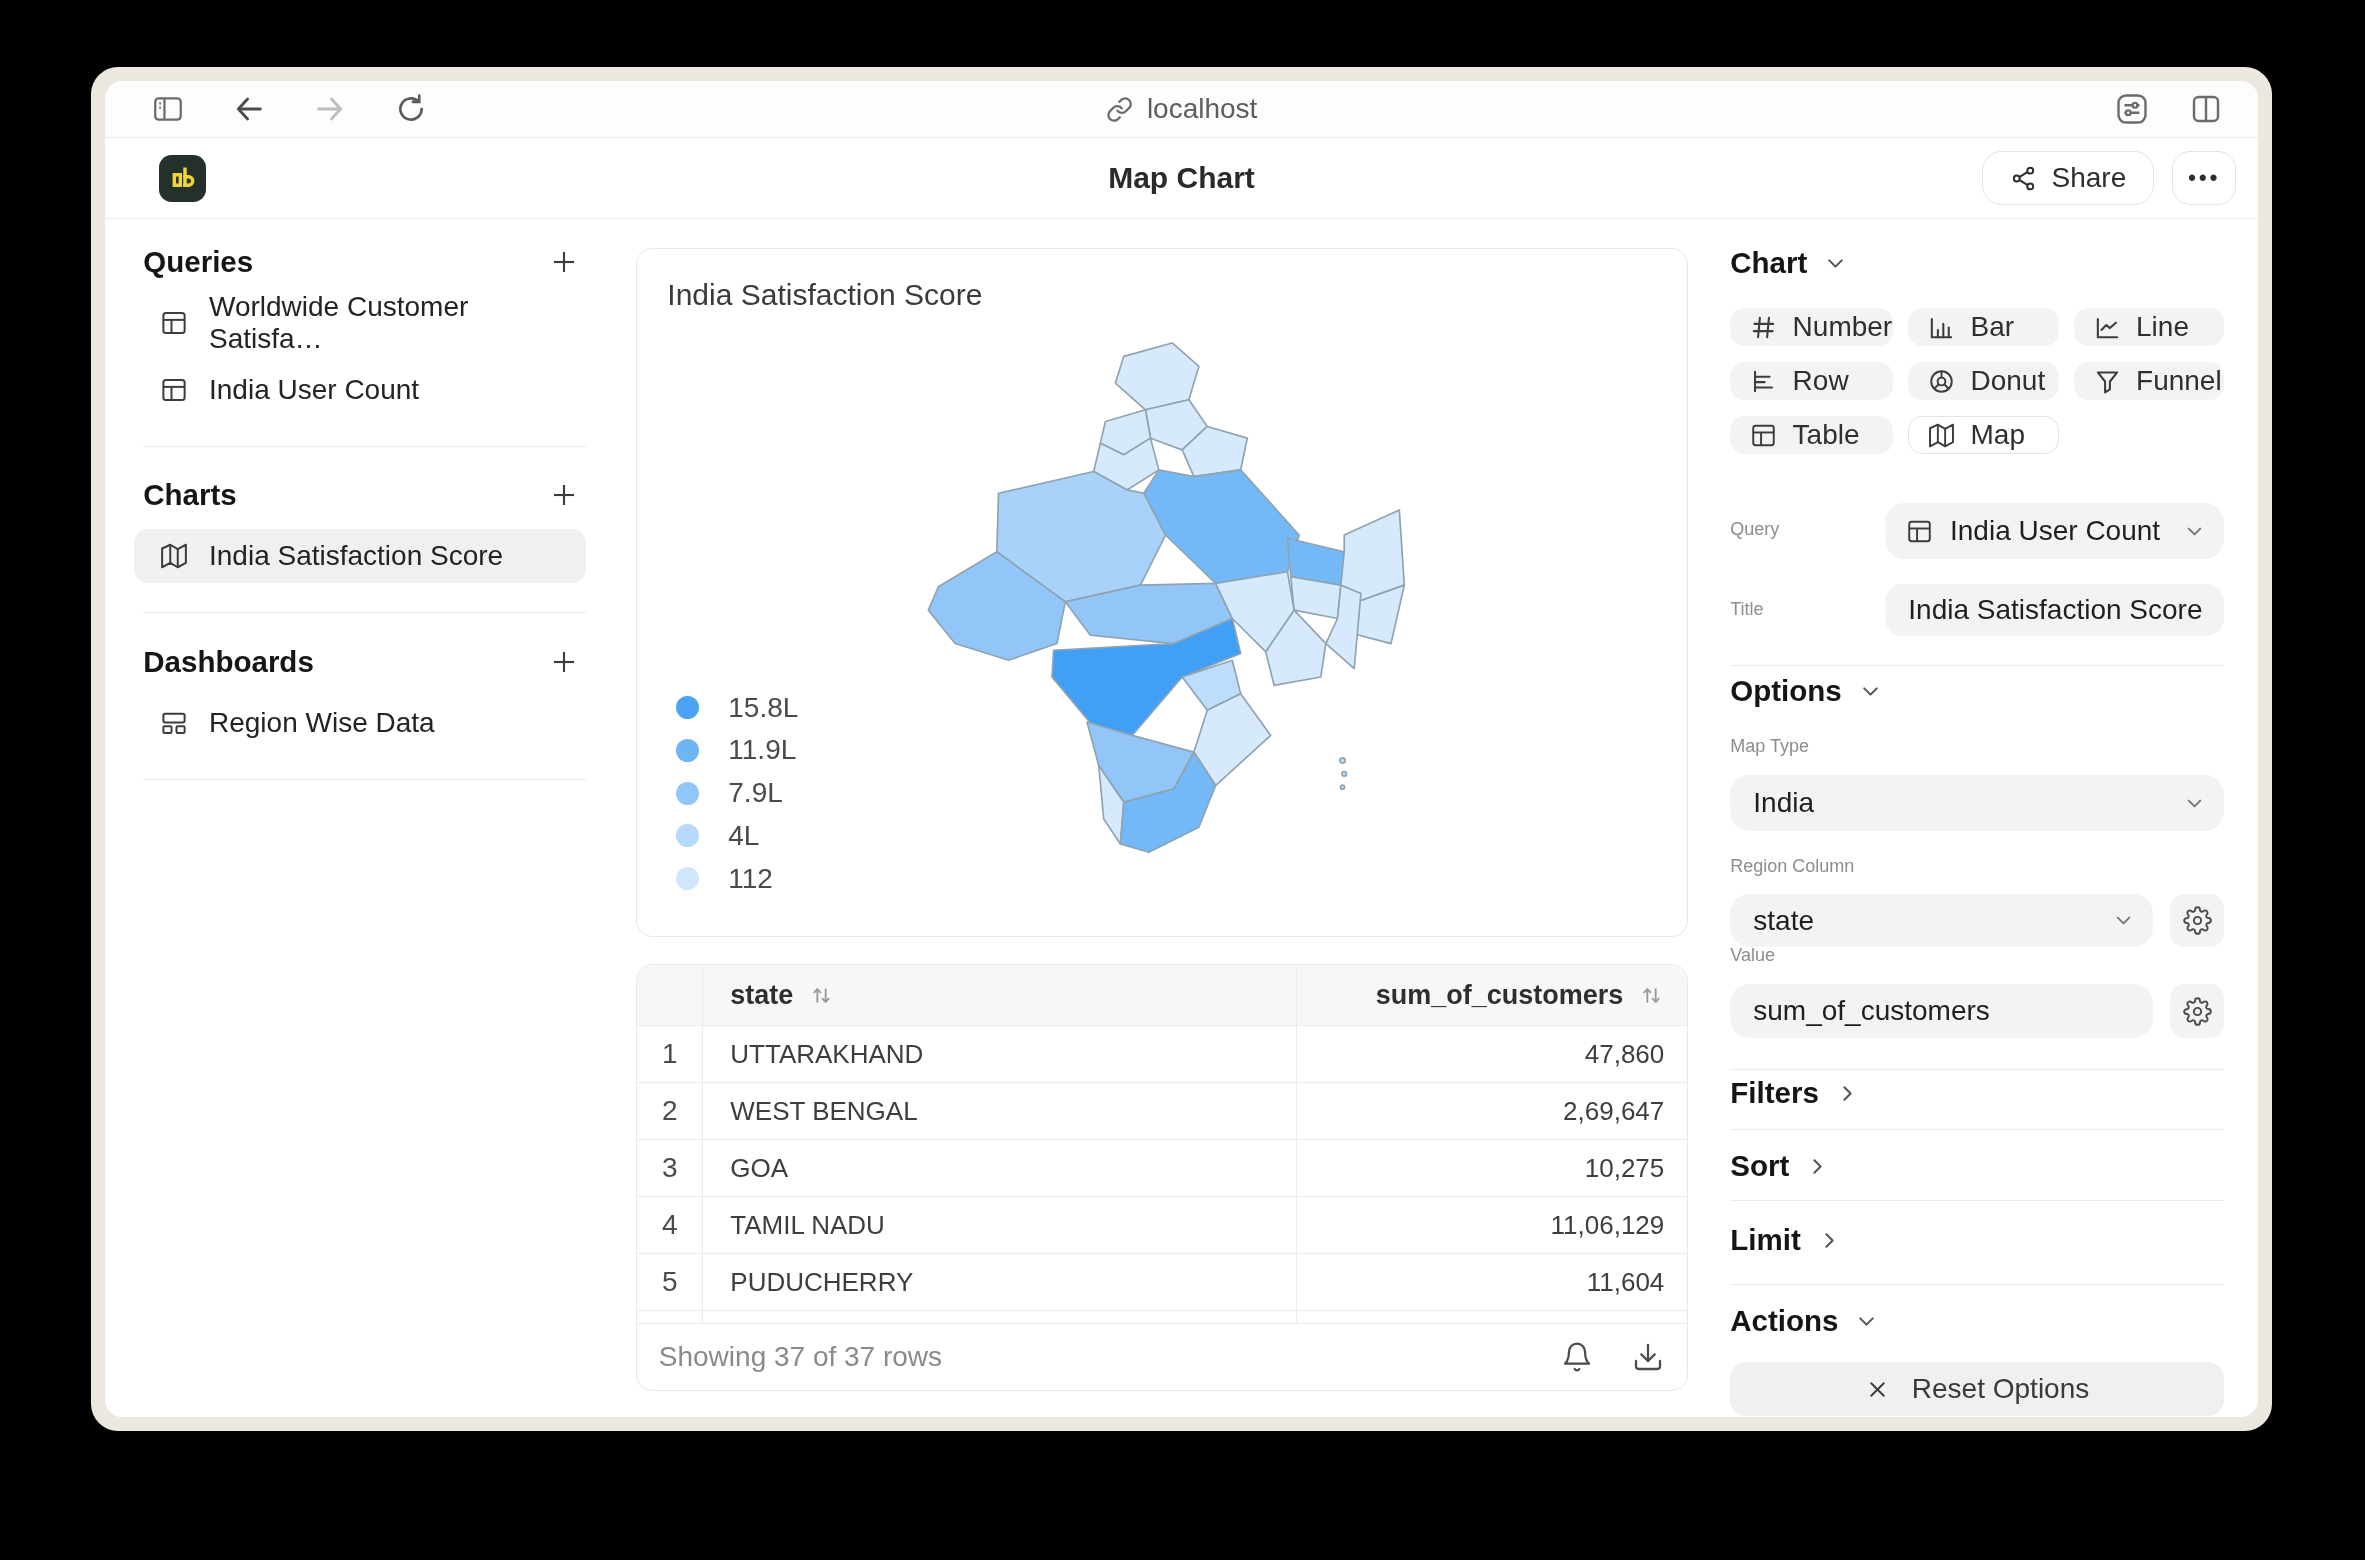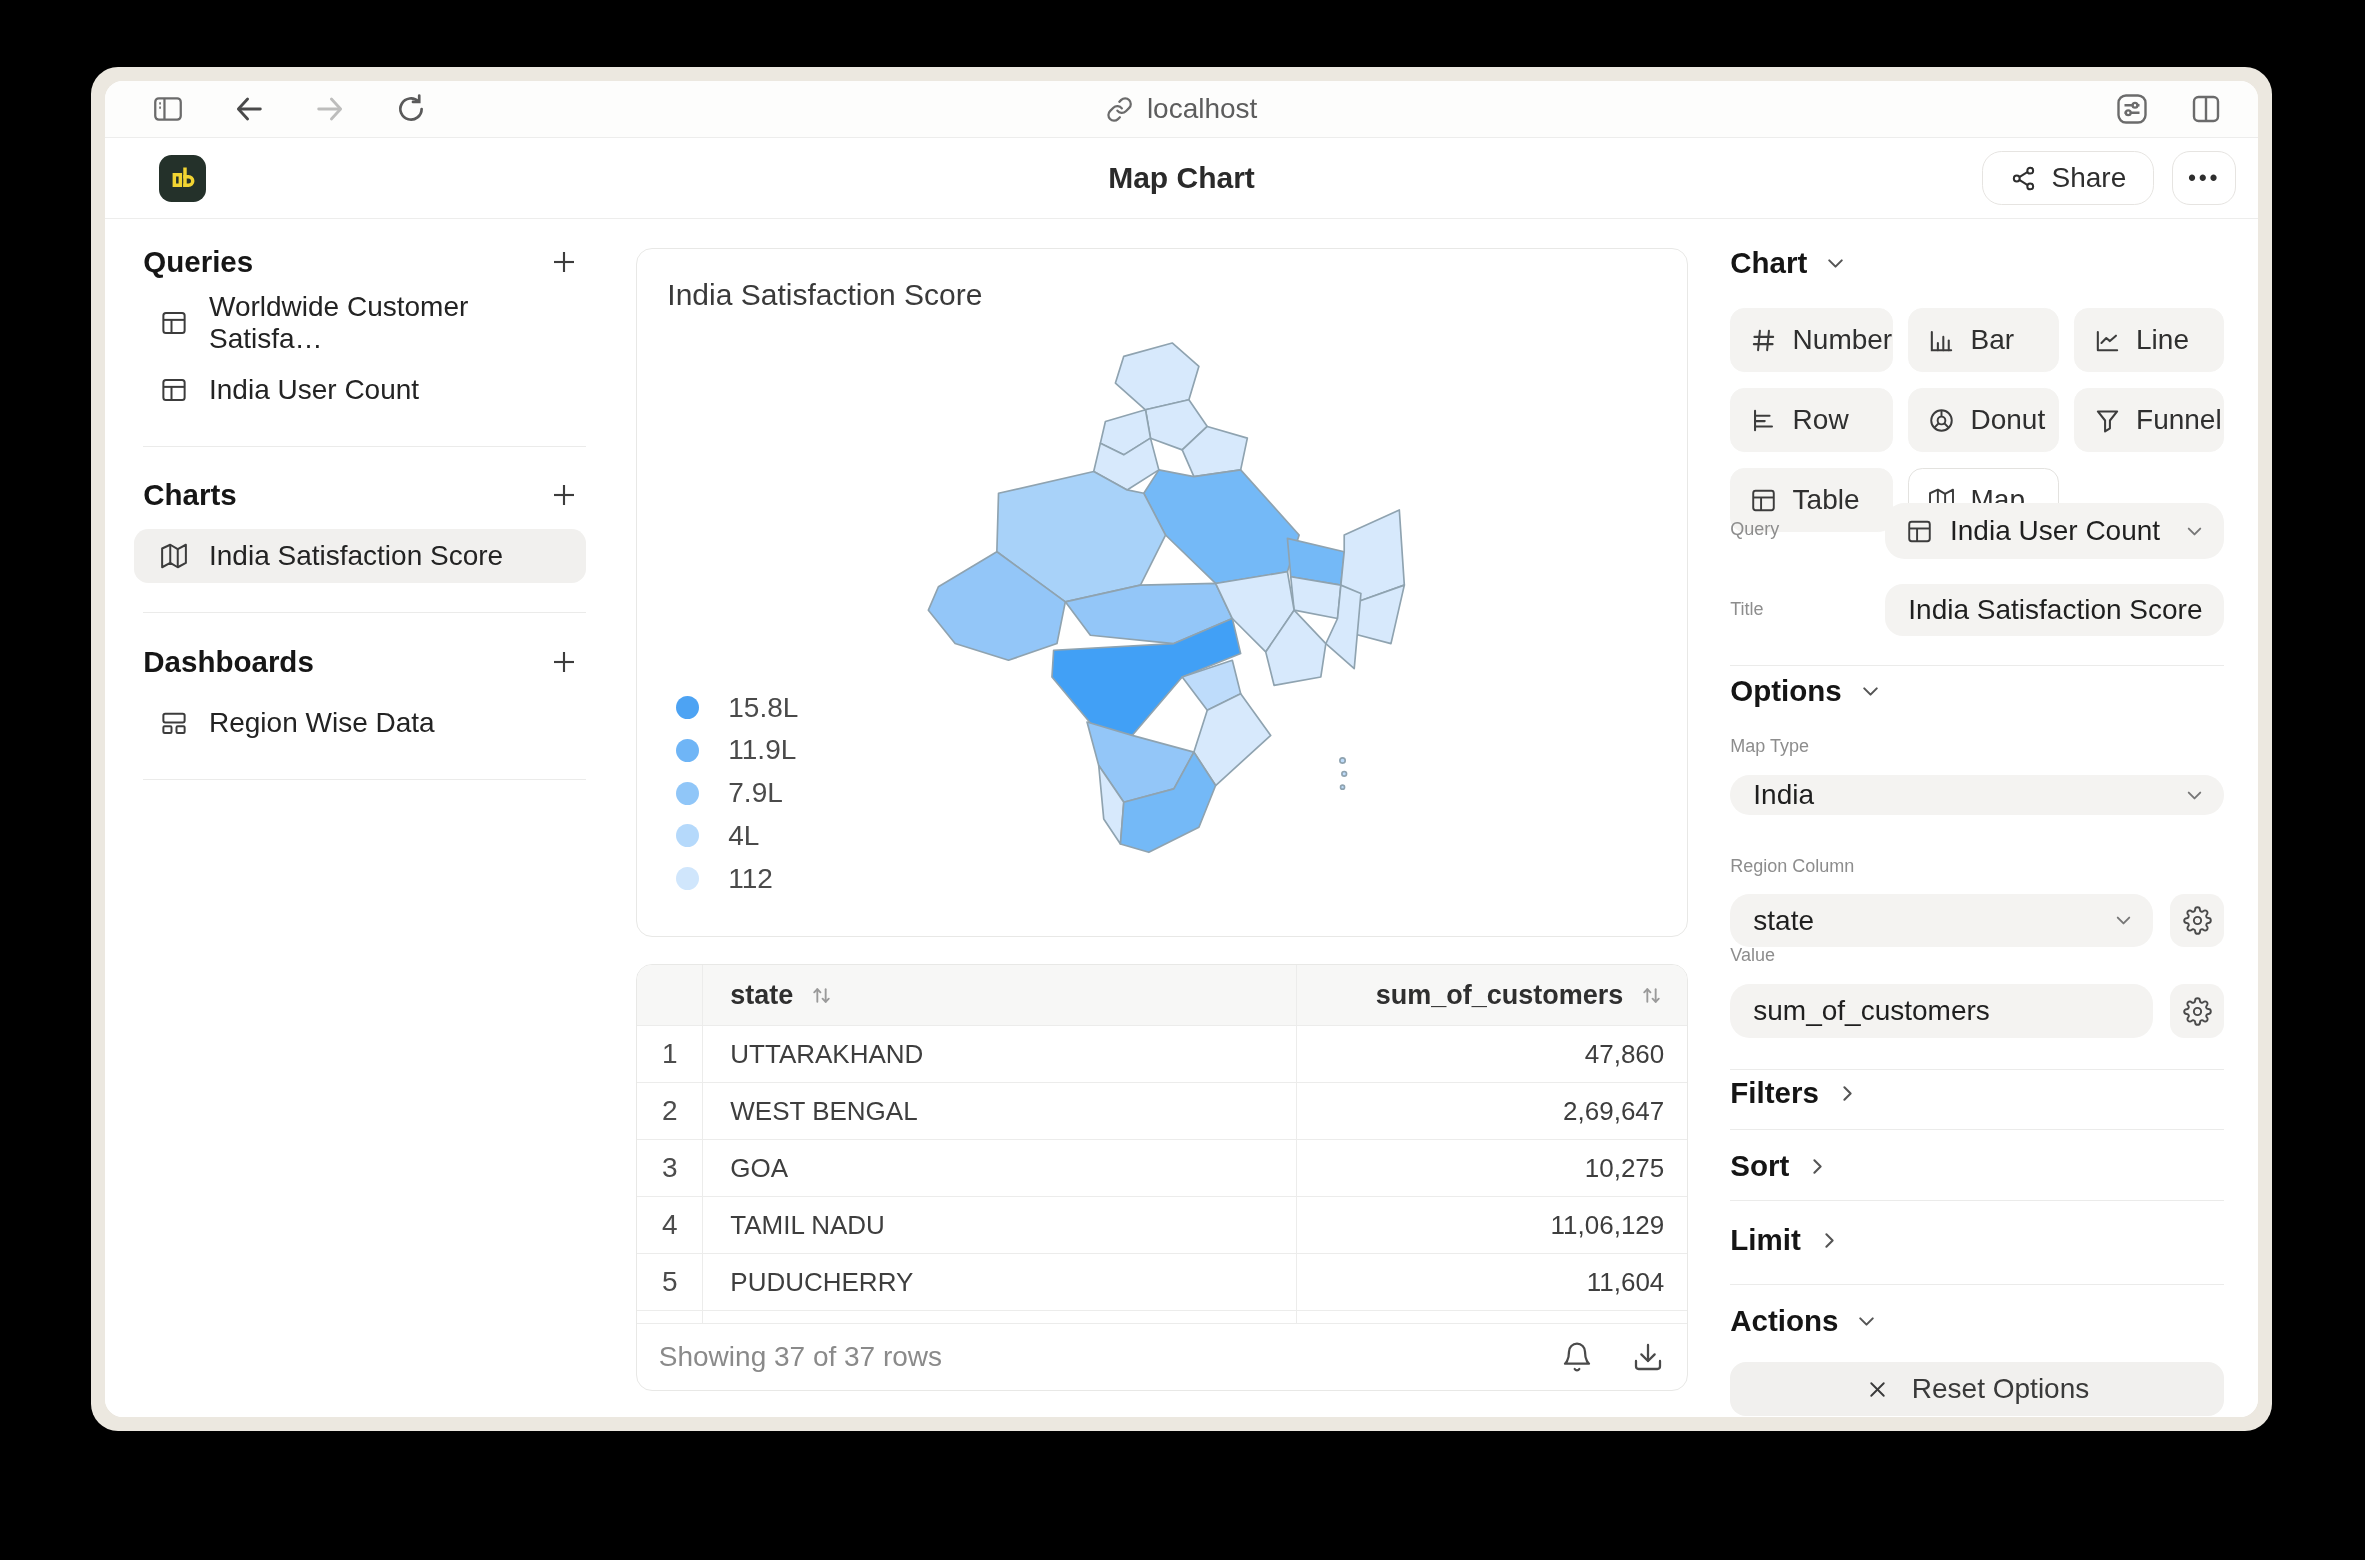--- a/index.html
+++ b/index.html
@@ -74,21 +74,21 @@
   .tbl-footer { height:66px; display:flex; align-items:center; padding:0 23px 0 21.5px; }
   .tbl-status { font-size:28px; color:#8a8a8a; }
   .tbl-foot-icons { margin-left:auto; display:flex; gap:39px; align-items:center; }
   .tbl-foot-icons svg { width:32px; height:32px; }
 
   
   .right-panel { flex:1; position:relative; margin-left:42px; margin-right:34px; }
   .sec-head { display:flex; align-items:center; gap:16px; font-size:29.5px; font-weight:600; color:#151515; position:absolute; }
   .sec-head svg { width:25px; height:25px; }
   .chart-grid { position:absolute; left:0; top:89px; width:494px; display:grid; grid-template-columns:repeat(3,1fr); gap:16px 15px; }
-  .chart-btn { height:64px; background:#f4f3f1; border:0.9px solid #f4f3f1; border-radius:14.3px; display:flex; align-items:center; gap:14.3px; padding-left:18px; font-size:28px; color:#2f2f2f; }
+  .chart-btn { height:38px; background:#f4f3f1; border:0.9px solid #f4f3f1; border-radius:14.3px; display:flex; align-items:center; gap:14.3px; padding-left:18px; font-size:28px; color:#2f2f2f; }
   .chart-btn svg { width:29px; height:29px; flex:0 0 29px; }
   .chart-btn.selected { background:#fff; border:0.9px solid #e3e2df; }
   .field-label { position:absolute; font-size:18px; color:#8d8d8d; }
   .pill { background:#f4f3f1; border-radius:16px; display:flex; align-items:center; font-size:28px; color:#1f1f1f; position:absolute; }
   .pill svg.lead { width:29px; height:29px; margin:0 16px 0 19.7px; }
   .pill .chev { margin-left:auto; margin-right:18px; }
   .pill .chev svg { width:23px; height:23px; }
   .gear-btn { position:absolute; width:54px; background:#f4f3f1; border-radius:14.3px; display:flex; align-items:center; justify-content:center; }
   .gear-btn svg { width:29px; height:29px; }
   .panel-div { position:absolute; left:0; width:494px; height:0.9px; background:#ebebea; }
@@ -500,21 +500,21 @@
         <div class="panel-div" style="top:446px;"></div>
 
         <div class="sec-head" style="top:455px;left:0;">
           <span>Options</span>
           <svg viewBox="0 0 24 24" fill="none" stroke="#555" stroke-width="2" stroke-linecap="round" stroke-linejoin="round">
               <polyline points="6 9 12 15 18 9"></polyline>
             </svg>
         </div>
 
         <div class="field-label" style="top:517px;left:0;">Map Type</div>
-        <div class="pill" style="top:556px;left:0;width:494px;height:40px;border-radius:19.7px;padding-left:23px;">
+        <div class="pill" style="top:556px;left:0;width:494px;height:56px;border-radius:19.7px;padding-left:23px;">
           <span>India</span>
           <span class="chev">
               <svg viewBox="0 0 24 24" fill="none" stroke="#777" stroke-width="2" stroke-linecap="round" stroke-linejoin="round">
                 <polyline points="6 9 12 15 18 9"></polyline>
               </svg>
             </span>
         </div>
 
         <div class="field-label" style="top:637px;left:0;">Region Column</div>
         <div class="pill" style="top:675px;left:0;width:423px;height:53px;border-radius:19.7px;padding-left:23px;">

